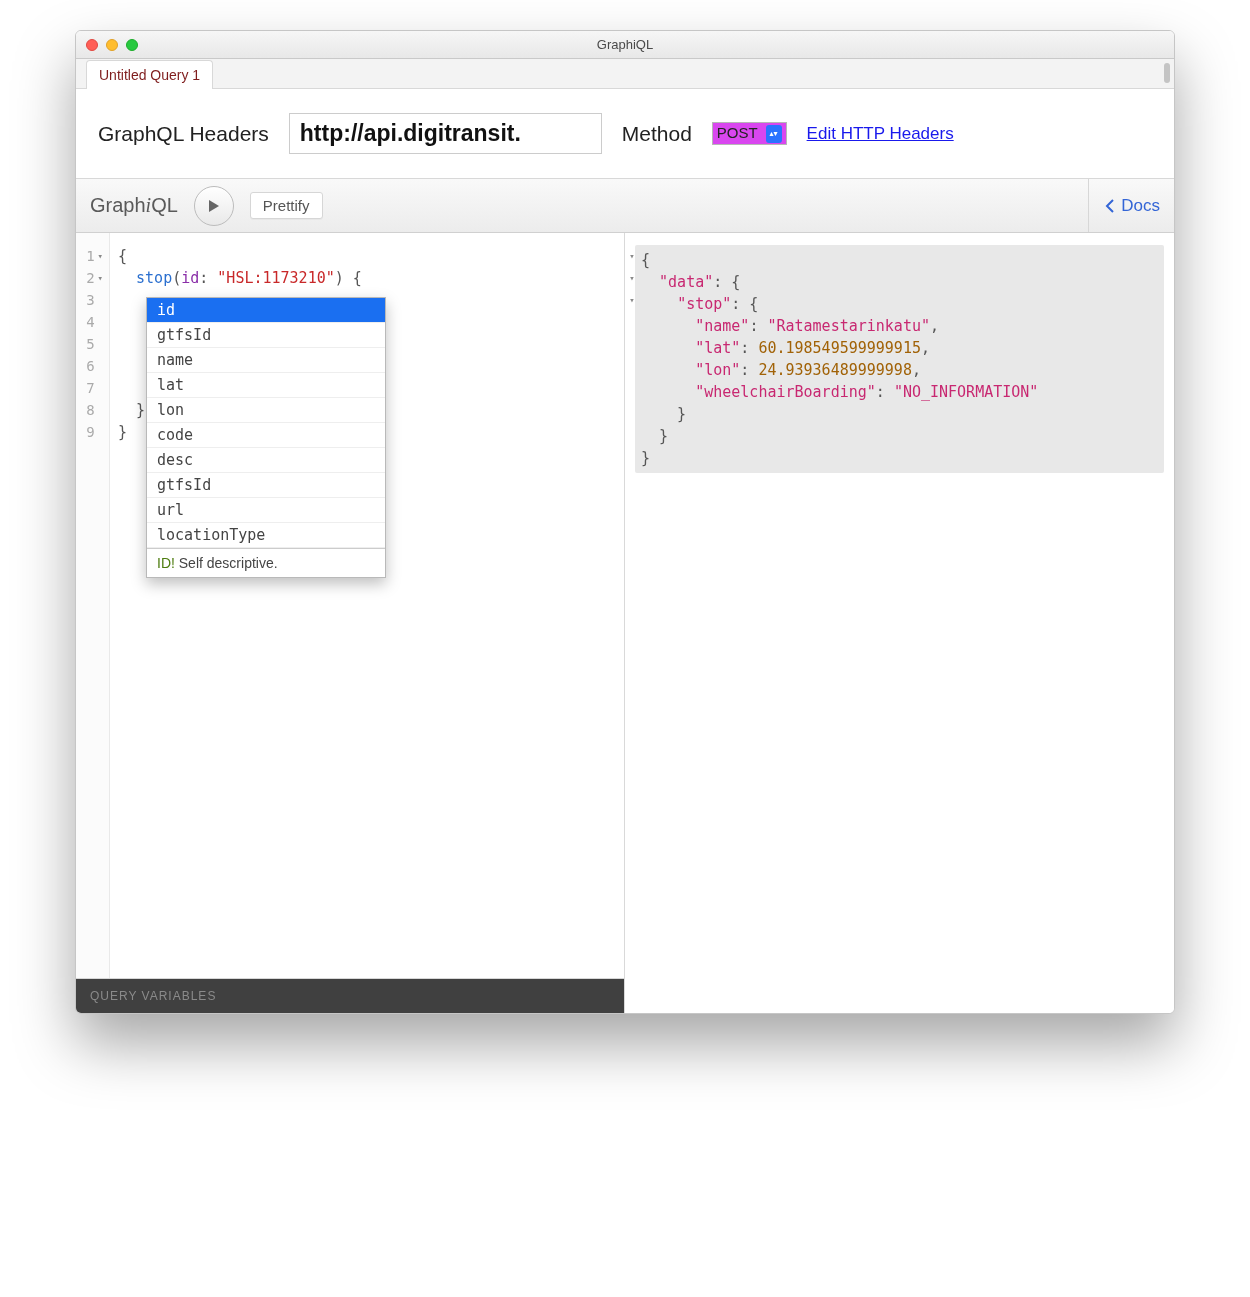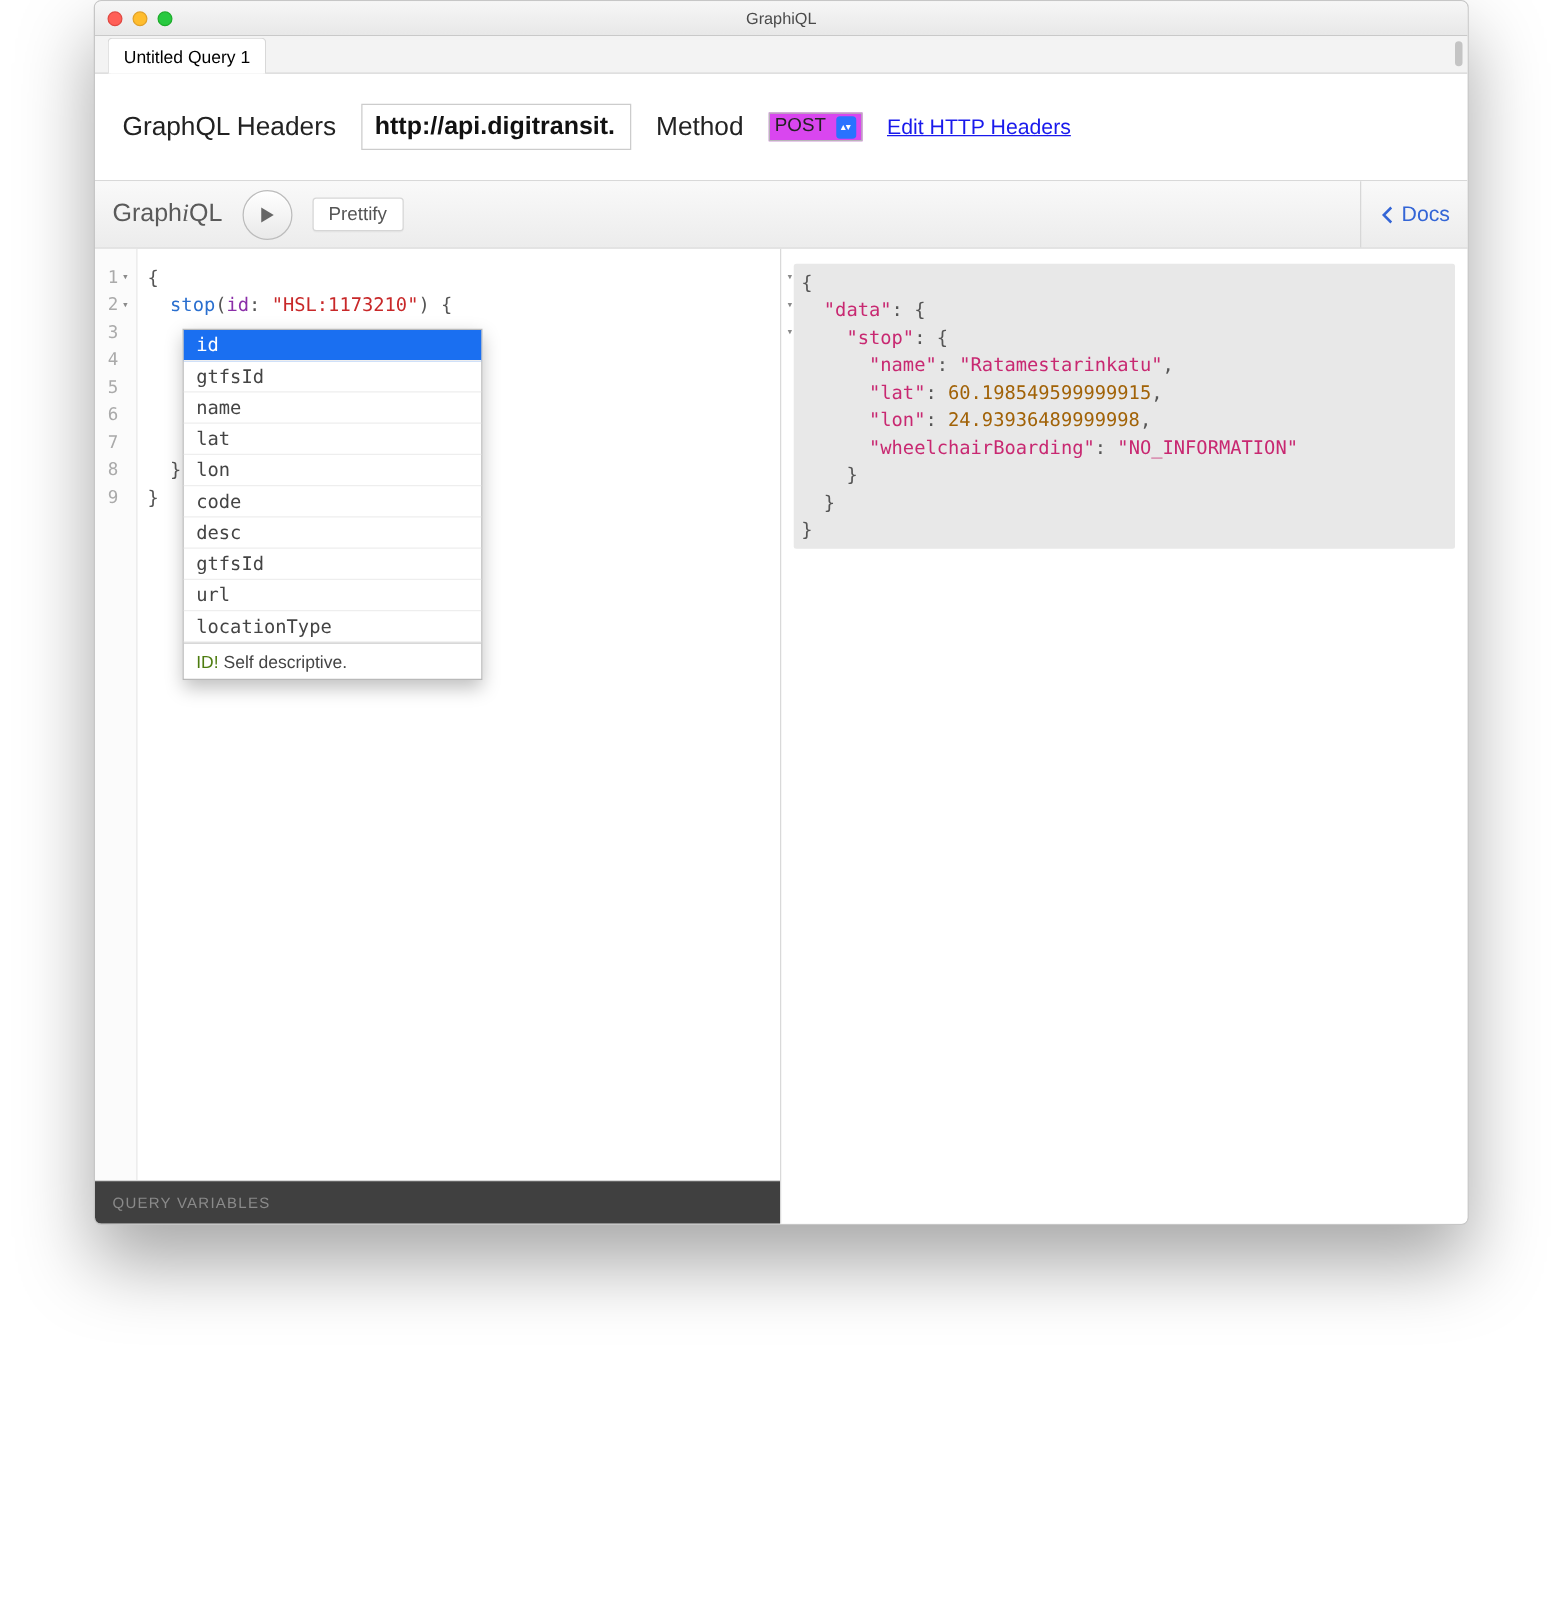--- a/index.html
+++ b/index.html
@@ -1,20 +1,21 @@
 <!DOCTYPE html>
 <html><head>
 <meta charset="utf-8">
 <style>
   * { box-sizing: border-box; }
   html, body { margin: 0; padding: 0; background: #fff; }
   body { font-family: -apple-system, "Helvetica Neue", Arial, sans-serif; height: 100vh; display: flex; align-items: flex-start; justify-content: center; }
 
   .window {
     width: 1100px;
+    margin: 30px;
     border: 1px solid #c6c6c6;
     border-radius: 6px;
     box-shadow: 0 30px 60px rgba(0,0,0,0.35);
     background: #fff;
     overflow: hidden;
     display: flex;
     flex-direction: column;
   }
 
   
@@ -50,42 +51,42 @@
     width: 6px; height: 20px;
     border-radius: 3px;
     background: #c4c4c4;
   }
   .tab {
     background: #fff;
     border: 1px solid #d8d8d8;
     border-bottom: none;
     border-radius: 4px 4px 0 0;
     font-size: 14px;
-    color: #000000;
+    color: #7f1d1d;
     padding: 6px 12px;
     margin-bottom: -1px;
   }
 
   
   .endpointbar {
     background: #fff;
     border-bottom: 1px solid #d8d8d8;
     padding: 24px 22px;
     display: flex;
     align-items: center;
     gap: 20px;
     font-size: 21px;
     color: #222;
   }
   .endpointbar label { white-space: nowrap; }
   .endpoint-input {
-    font-size: 20px;
+    font-size: 23px;
     font-weight: 700;
     padding: 6px 10px;
-    width: 216px;
+    width: 313px;
     border: 1px solid #ccc;
     background: #fff;
     color: #111;
   }
   .method-select {
     border: 1px solid #b7b7b7;
     background: #d946ef;
     font-size: 15px;
     padding: 1px 4px;
     position: relative;

